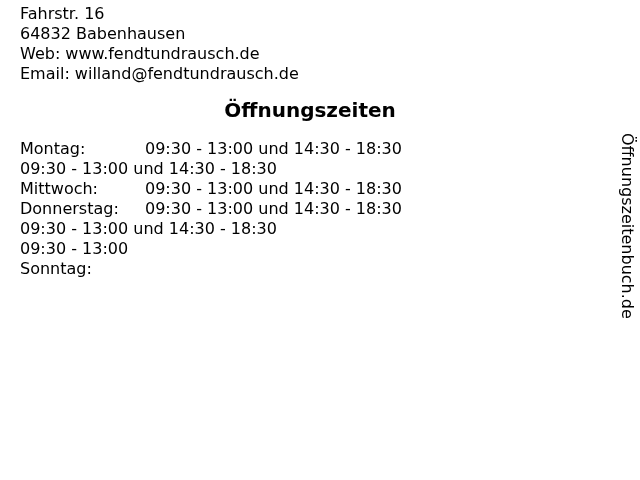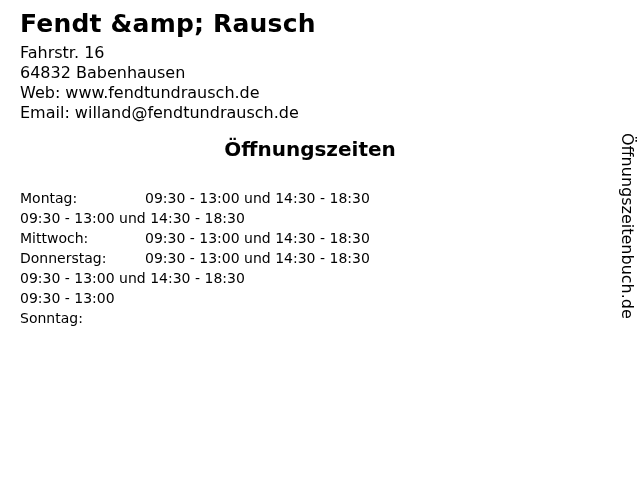--- a/index.html
+++ b/index.html
@@ -38,22 +38,22 @@
     white-space: nowrap;
   }
   .hours-heading {
     font-size: 20px;
     font-weight: bold;
     line-height: 25px;
     margin: 14px 0 0 0;
     text-align: center;
   }
   .hours-table {
-    margin-top: 26px;
-    font-size: 14px;
+    margin-top: 16px;
+    font-size: 16px;
     line-height: 20px;
   }
   .hours-row {
     display: grid;
     grid-template-columns: 125px auto;
     height: 20px;
     white-space: nowrap;
   }
   .watermark {
     position: absolute;
@@ -64,21 +64,20 @@
     font-size: 16px;
     line-height: 18px;
     white-space: nowrap;
   }
 </style>
 </head>
 <body>
 
 <div class="content">
 
-  <h1 class="title">Fendt &amp;amp; Rausch</h1>
 
   <div class="contact">
     <div class="contact-line">Fahrstr. 16</div>
     <div class="contact-line">64832 Babenhausen</div>
     <div class="contact-line">Web: www.fendtundrausch.de</div>
     <div class="contact-line">Email: willand@fendtundrausch.de</div>
   </div>
 
   <h2 class="hours-heading">Öffnungszeiten</h2>
 

